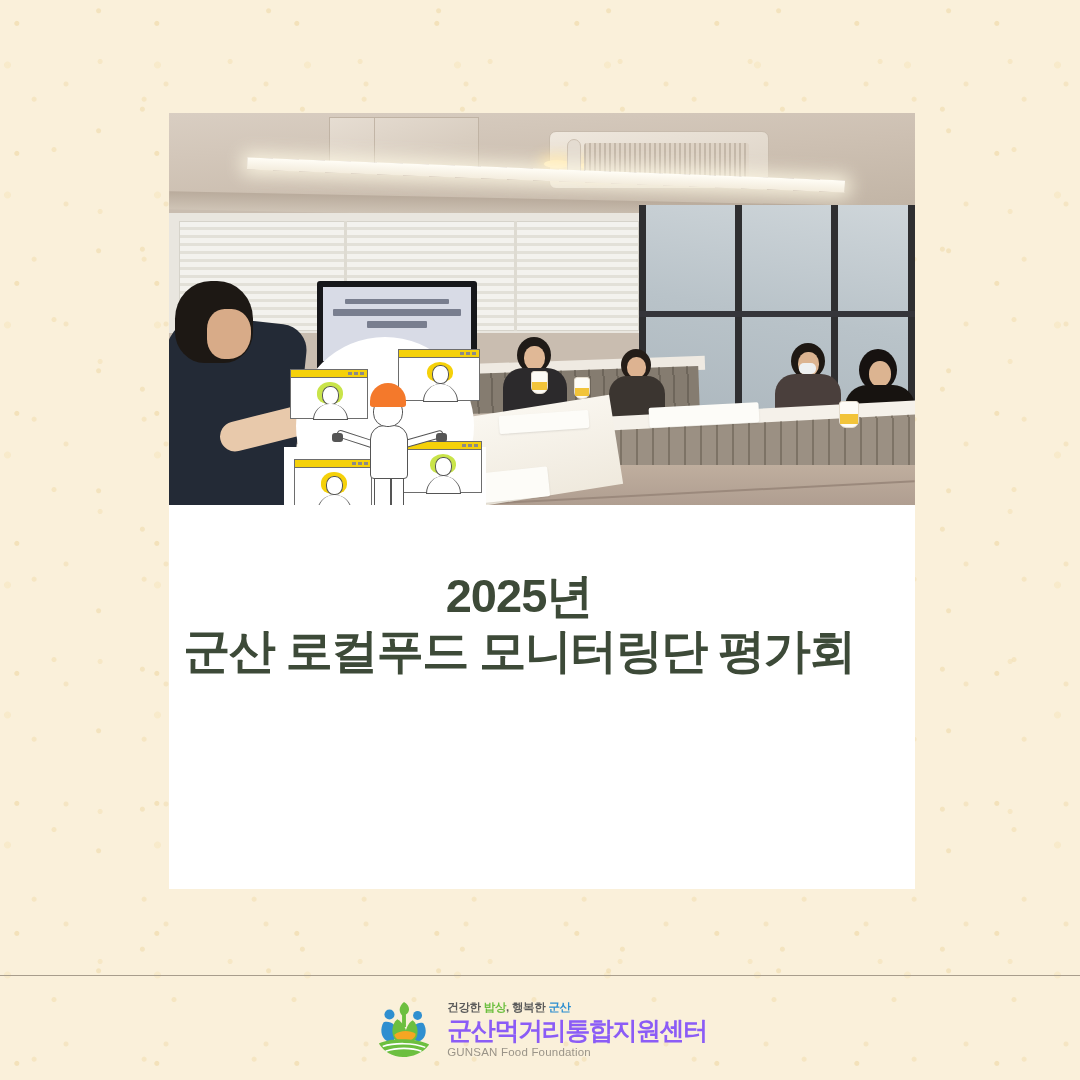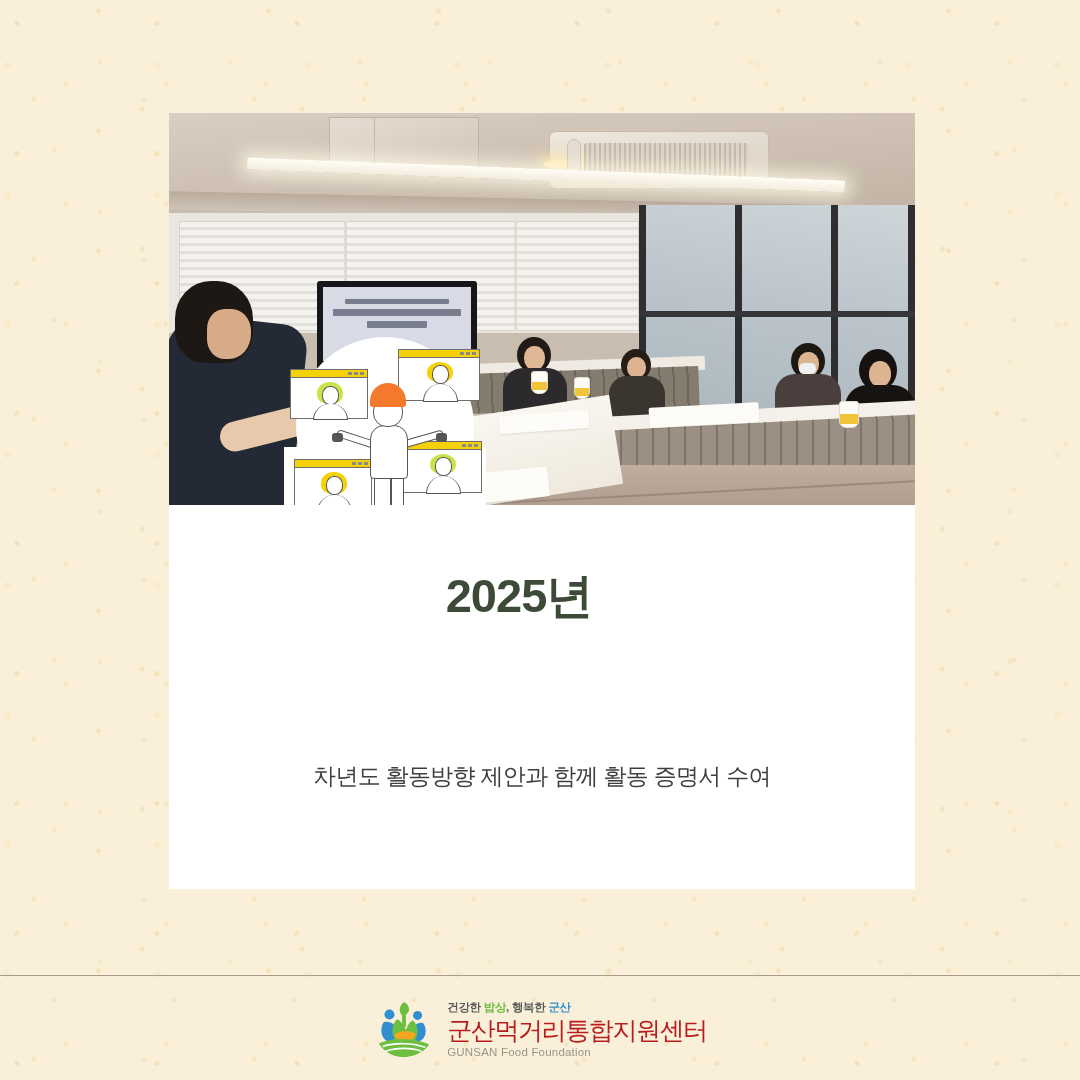--- a/index.html
+++ b/index.html
@@ -146,21 +146,21 @@
   #sub-block{position:absolute;left:0;top:640px;width:746px;text-align:center;}
   .s-line{font-size:23px;color:#3f3f3f;line-height:2.0;letter-spacing:-.7px;}
   
   #divider{position:absolute;left:0;top:975px;width:1080px;height:1px;background:#a89d8c;}
   #footer{position:absolute;left:0;top:980px;width:1080px;height:98px;
     display:flex;align-items:center;justify-content:center;gap:12px;}
   #logo-mark{width:62px;height:62px;position:relative;flex:0 0 auto;}
   #logo-text{display:flex;flex-direction:column;gap:2px;}
   .lt-tag{font-size:11.5px;font-weight:700;letter-spacing:-.3px;color:#5a5a5a;}
   .lt-tag .g{color:#6cbf3f;} .lt-tag .b{color:#2f8fd0;}
-  .lt-name{font-size:25px;font-weight:400;color:#b91c1c;letter-spacing:-1.4px;line-height:1.1;text-align:right;}
+  .lt-name{font-size:25px;font-weight:700;color:#8b5cf6;letter-spacing:-1.4px;line-height:1.1;text-align:right;}
   .lt-en{font-size:11.5px;color:#9a9488;letter-spacing:.2px;}
 </style>
 </head>
 <body>
 
 <div id="bg-texture"></div>
 
 <div id="card">
 
   <div id="photo">
@@ -313,24 +313,24 @@
         </div>
         <div class="ip-torso"></div>
         <div class="ip-face"></div>
         <div class="ip-hair"></div>
       </div>
     </div>
   </div>
 
   <div id="title-block">
     <div class="t-line1">2025년</div>
+    <div class="t-line2">군산 로컬푸드 모니터링단 평가회</div>
   </div>
 
   <div id="sub-block">
-    <div class="s-line">차년도 활동방향 제안과 함께 활동 증명서 수여</div>
   </div>
 </div>
 
 <div id="divider"></div>
 
 <div id="footer">
   <div id="logo-mark">
     <svg viewBox="0 0 64 64" width="62" height="62" aria-hidden="true">
 
       <circle cx="17" cy="17" r="5.2" fill="#2f8fd0"></circle>

